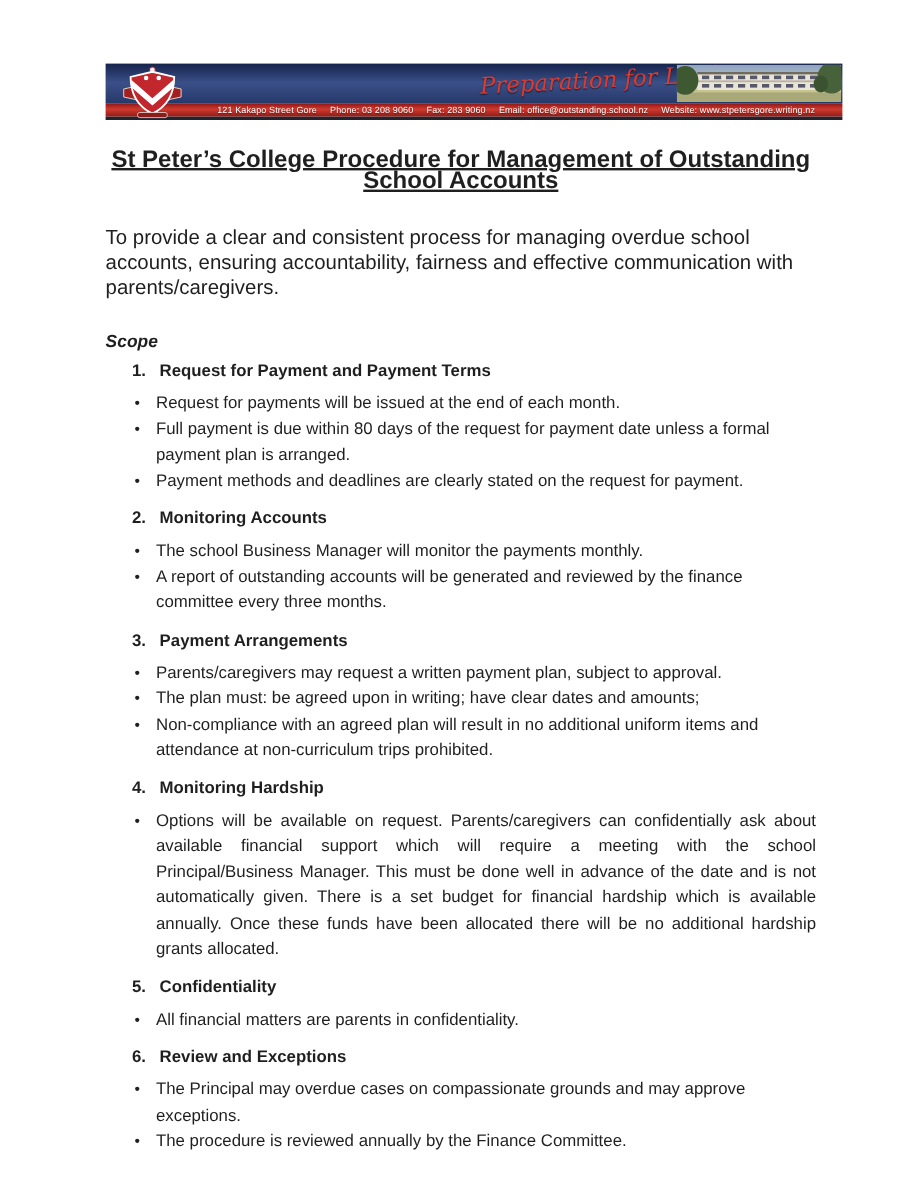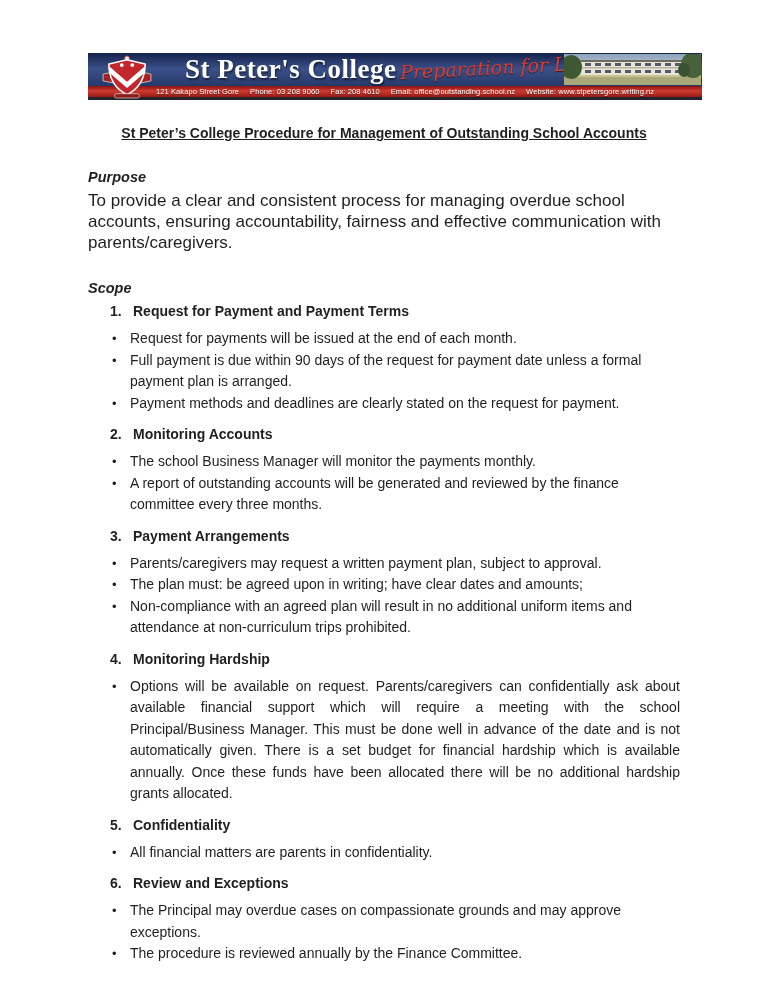--- a/index.html
+++ b/index.html
@@ -20,21 +20,21 @@
   }
   .banner-top {
     position: relative; height: 33px;
     background: linear-gradient(180deg, #15234c 0%, #3b5089 48%, #26396a 100%);
     overflow: hidden;
   }
   .banner-strip {
     position: relative; height: 11px;
     background: linear-gradient(180deg, #8c1514 0%, #cf3a2e 45%, #951c18 100%);
     display: flex; align-items: center;
-    padding-left: 68px;
+    padding-left: 93px;
     gap: 11px;
     white-space: nowrap;
     overflow: hidden;
   }
   .banner-strip span {
     color: #ffffff;
     font-size: 7.5px;
     letter-spacing: 0.1px;
     text-shadow: 0 1px 1px rgba(0,0,0,0.45);
   }
@@ -69,21 +69,21 @@
   }
 
   
   .content {
     position: absolute; left: 88px; top: 124px;
     width: 592px;
   }
   .doc-title {
     text-align: center;
     font-weight: bold;
-    font-size: 14px;
+    font-size: 20px;
     line-height: 18px;
     text-decoration: underline;
     margin-bottom: 27px;
   }
   .intro-heading {
     font-weight: bold;
     font-style: italic;
     font-size: 14.5px;
     margin-bottom: 5px;
   }
@@ -111,21 +111,20 @@
   }
   .bullet-marker { width: 20px; flex: none; padding-left: 2px; font-size: 13px; }
   .bullet-text { flex: 1; }
   .bullet-text.justify { text-align: justify; }
 </style>
 </head>
 <body>
 
 <div class="banner">
   <div class="banner-top">
-    <span class="school-name">St Peter's College</span>
     <span class="tagline">Preparation for Life!</span>
 
     <svg class="school-photo" viewBox="0 0 137 31" preserveAspectRatio="none">
       <defs>
         <linearGradient id="sky" x1="0" y1="0" x2="0" y2="1">
           <stop offset="0" stop-color="#8fa3bd"></stop>
             <stop offset="1" stop-color="#cdd6de"></stop>
         </linearGradient>
       </defs>
       <rect x="0" y="0" width="137" height="22" fill="url(#sky)"></rect>
@@ -157,21 +156,21 @@
           <rect x="111" y="16" width="6" height="3"></rect>
       </g>
       <ellipse cx="7" cy="13" rx="11" ry="12" fill="#3e5831"></ellipse>
       <ellipse cx="129" cy="11" rx="12" ry="13" fill="#47613a"></ellipse>
       <ellipse cx="120" cy="16" rx="6" ry="7" fill="#3a5230"></ellipse>
     </svg>
   </div>
   <div class="banner-strip">
     <span>121 Kakapo Street Gore</span>
     <span>Phone: 03 208 9060</span>
-    <span>Fax: 208 4610</span>
+    <span>Fax: 283 9060</span>
     <span>Email: office@outstanding.school.nz</span>
     <span>Website: www.stpetersgore.writing.nz</span>
   </div>
 
   <svg class="crest" viewBox="0 0 64 46">
     <circle cx="32" cy="3.5" r="2.6" fill="#f2f2f2" stroke="#a32020" stroke-width="1"></circle>
     <polygon points="7,20 21,17 21,30 7,27" fill="#a32020" stroke="#e8e0d8" stroke-width="0.8"></polygon>
     <polygon points="57,20 43,17 43,30 57,27" fill="#a32020" stroke="#e8e0d8" stroke-width="0.8"></polygon>
     <path d="M32,5 L51,9.5 C51,25 45,35 32,41.5 C19,35 13,25 13,9.5 Z" fill="#c1272d" stroke="#ffffff" stroke-width="1.6"></path>
     <polygon points="13.6,12 32,28 50.4,12 50.4,18.5 32,34.5 13.6,18.5" fill="#ffffff"></polygon>
@@ -182,40 +181,39 @@
     <circle cx="32" cy="25" r="2" fill="#c1272d"></circle>
     <rect x="19" y="40.5" width="26" height="4.5" rx="2" fill="#8a1c1c" stroke="#e8e0d8" stroke-width="0.7"></rect>
   </svg>
 </div>
 
 <div class="content">
 
   <div class="doc-title">St Peter’s College Procedure for Management of Outstanding School Accounts</div>
 
   <div>
-    <div class="intro-heading">Purpose</div>
     <div class="intro-body">To provide a clear and consistent process for managing overdue school accounts, ensuring accountability, fairness and effective communication with parents/caregivers.</div>
   </div>
 
   <div>
     <div class="intro-heading">Scope</div>
   </div>
 
   <div class="section">
     <div class="section-heading">
       <span class="section-number">1.</span>
       <span>Request for Payment and Payment Terms</span>
     </div>
     <div class="bullet-item">
       <span class="bullet-marker">•</span>
       <span class="bullet-text">Request for payments will be issued at the end of each month.</span>
     </div>
     <div class="bullet-item">
       <span class="bullet-marker">•</span>
-      <span class="bullet-text">Full payment is due within 90 days of the request for payment date unless a formal payment plan is arranged.</span>
+      <span class="bullet-text">Full payment is due within 80 days of the request for payment date unless a formal payment plan is arranged.</span>
     </div>
     <div class="bullet-item">
       <span class="bullet-marker">•</span>
       <span class="bullet-text">Payment methods and deadlines are clearly stated on the request for payment.</span>
     </div>
   </div>
 
   <div class="section">
     <div class="section-heading">
       <span class="section-number">2.</span>

